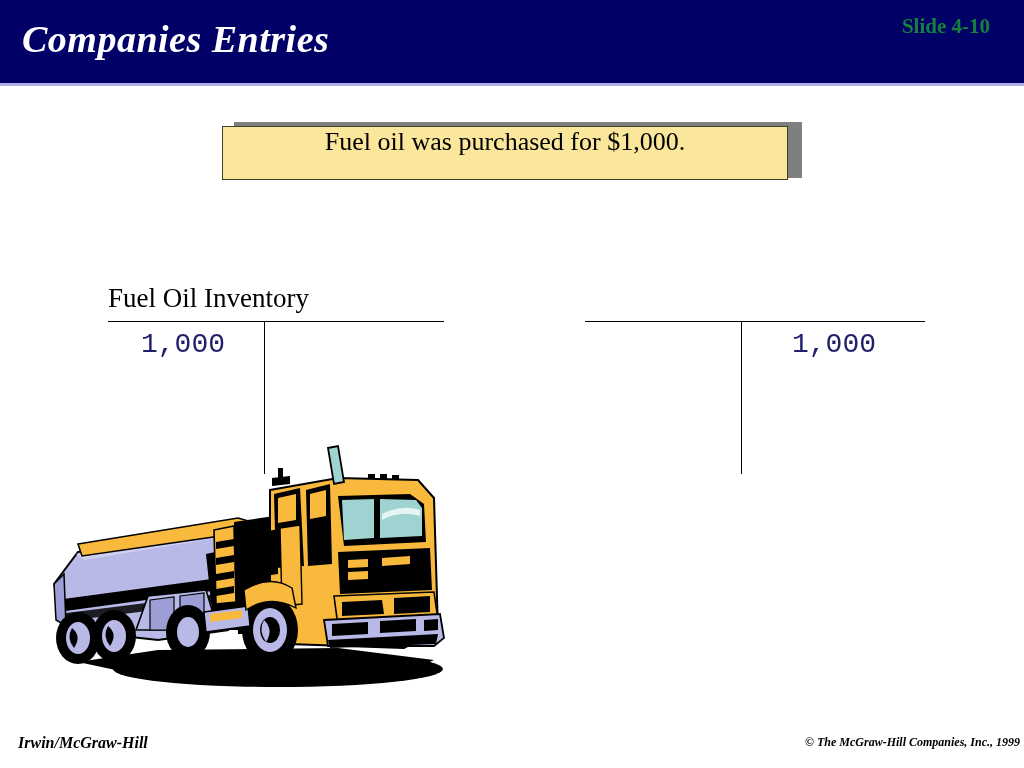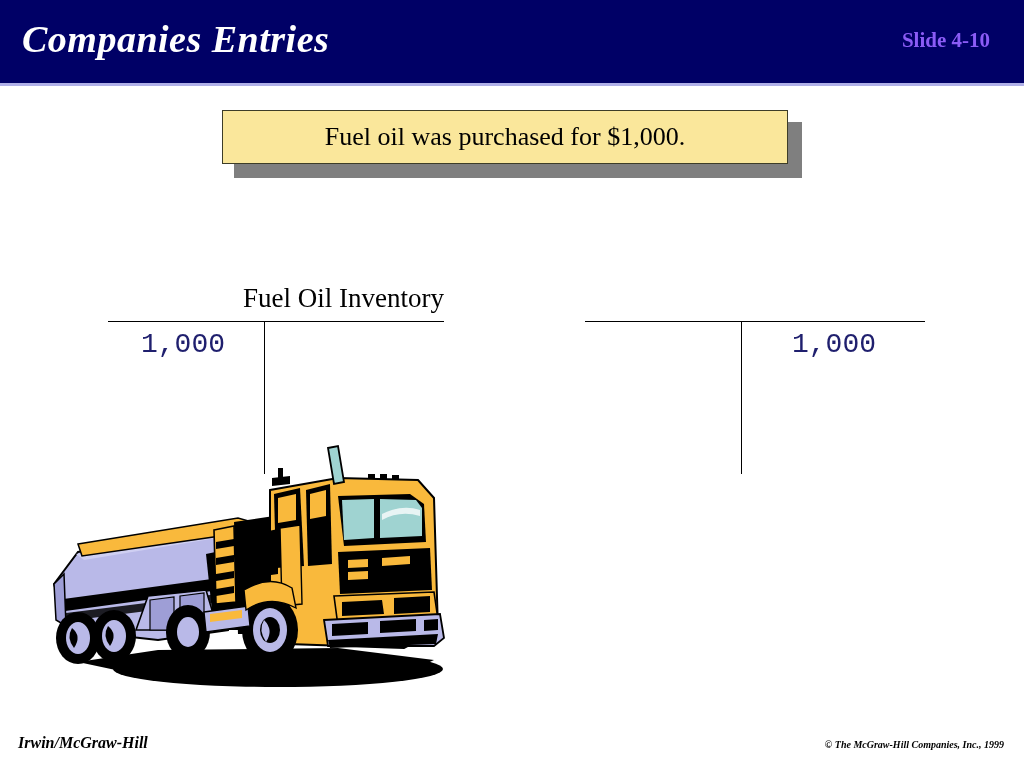--- a/index.html
+++ b/index.html
@@ -40,25 +40,25 @@
     font-style: italic;
     font-weight: bold;
     font-size: 38px;
     color: #ffffff;
     letter-spacing: 0.5px;
     white-space: nowrap;
   }
   .slide-number {
     position: absolute;
     right: 34px;
-    top: 28px;
+    top: 14px;
     font-family: "Liberation Serif", serif;
     font-weight: bold;
     font-size: 21px;
-    color: #8b5cf6;
+    color: #15803d;
     white-space: nowrap;
   }
 
   
   .callout-wrap {
     position: absolute;
     left: 222px;
     top: 110px;
     width: 568px;
     height: 56px;
@@ -67,47 +67,47 @@
     position: absolute;
     left: 12px;
     top: 12px;
     width: 568px;
     height: 56px;
     background: #7f7f7f;
   }
   .callout-box {
     position: absolute;
     left: 0;
-    top: 0;
+    top: 16px;
     width: 566px;
     height: 54px;
     background: #fae79b;
     border: 1px solid #3d3d28;
     box-sizing: border-box;
     display: flex;
-    align-items: center;
+    align-items: flex-start;
     justify-content: center;
   }
   .callout-text {
     font-family: "Liberation Serif", serif;
     font-size: 26px;
     color: #000000;
     white-space: nowrap;
   }
 
   
   .taccount {
     position: absolute;
   }
   .taccount-title {
     position: absolute;
     top: 0;
     left: 0;
     width: 100%;
-    text-align: right;
+    text-align: left;
     font-family: "Liberation Serif", serif;
     font-size: 27px;
     color: #000000;
     white-space: nowrap;
   }
   .taccount-hrule {
     position: absolute;
     left: 0;
     top: 38px;
     width: 100%;
@@ -175,26 +175,26 @@
     bottom: 16px;
     font-family: "Liberation Serif", serif;
     font-style: italic;
     font-weight: bold;
     font-size: 16px;
     color: #000000;
     white-space: nowrap;
   }
   .footer-right {
     position: absolute;
-    right: 20px;
+    right: 4px;
     bottom: 18px;
     font-family: "Liberation Serif", serif;
     font-style: italic;
     font-weight: bold;
-    font-size: 10px;
+    font-size: 12px;
     color: #000000;
     white-space: nowrap;
   }
 </style>
 </head>
 <body>
 
 <div class="header-bar"></div>
 <div class="header-underline"></div>
 <div class="slide-title">Companies Entries</div>

